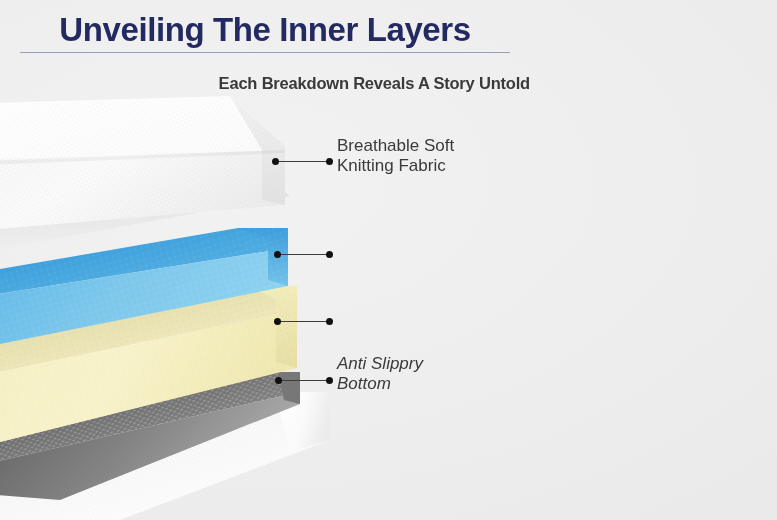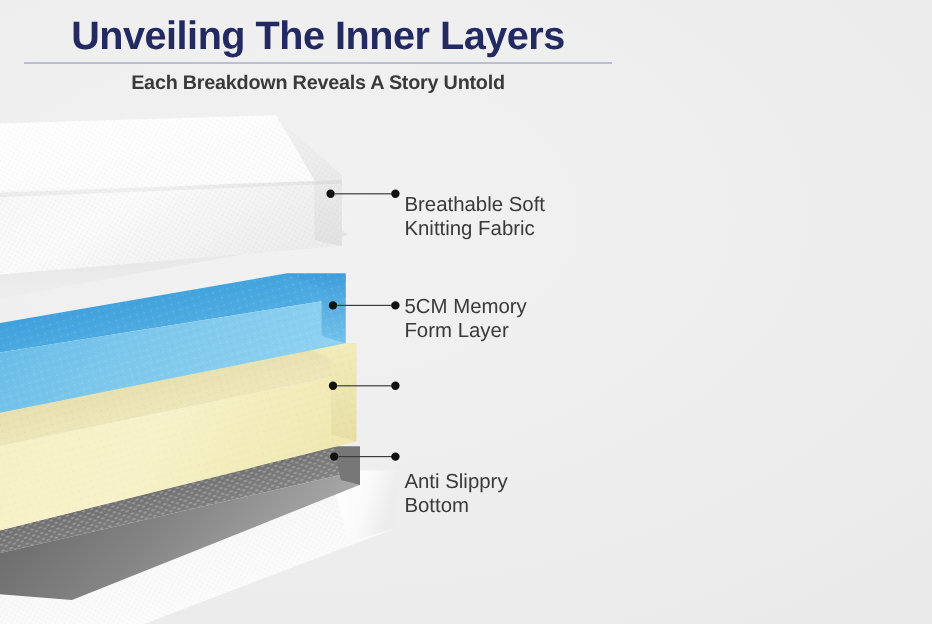--- a/index.html
+++ b/index.html
@@ -38,26 +38,27 @@
     line-height: 40px;
     white-space: nowrap;
   }
   #title-rule {
     width: 490px;
     height: 1px;
     background: #9aa0bb;
     margin: 2px auto 0 auto;
   }
   #subtitle {
-    margin-top: 7px;
+    margin-top: 21px;
     font-size: 16.5px;
     font-weight: bold;
     color: #3a3a3a;
     letter-spacing: -0.2px;
     white-space: nowrap;
+    text-align: right;
   }
 
   
   #stack {
     position: absolute;
     left: 0;
     top: 0;
     width: 777px;
     height: 520px;
     z-index: 10;
@@ -239,34 +240,32 @@
         <path d="M -40,162 L 285,150 L 285,153 L -40,166 Z" fill="rgba(0,0,0,0.045)"></path>
       </g>
     </svg>
   </div>
 
   <div id="callouts">
 
     <div class="dot" style="left:272px; top:158px;"></div>
     <div class="leader" style="left:279px; top:161px; width:48px;"></div>
     <div class="dot" style="left:326px; top:158px;"></div>
-    <div class="label lg" style="top:136px;margin-top:25px;">Breathable Soft
+    <div class="label lg" style="top:136px;">Breathable Soft
 Knitting Fabric</div>
 
 
     <div class="dot" style="left:274px; top:251px;"></div>
     <div class="leader" style="left:281px; top:254px; width:46px;"></div>
     <div class="dot" style="left:326px; top:251px;"></div>
-    <div class="label lg" style="top:246px;">5CM Memory
-Form Layer</div>
 
     <div class="dot" style="left:274px; top:318px;"></div>
     <div class="leader" style="left:281px; top:321px; width:46px;"></div>
     <div class="dot" style="left:326px; top:318px;"></div>
 
     <div class="dot" style="left:275px; top:377px;"></div>
     <div class="leader" style="left:282px; top:380px; width:45px;"></div>
     <div class="dot" style="left:326px; top:377px;"></div>
-    <div class="label lg" style="top:392px;">Anti Slippry
+    <div class="label lg" style="top:354px;font-style:italic;">Anti Slippry
 Bottom</div>
   </div>
 
 </div>
 
 </body></html>

